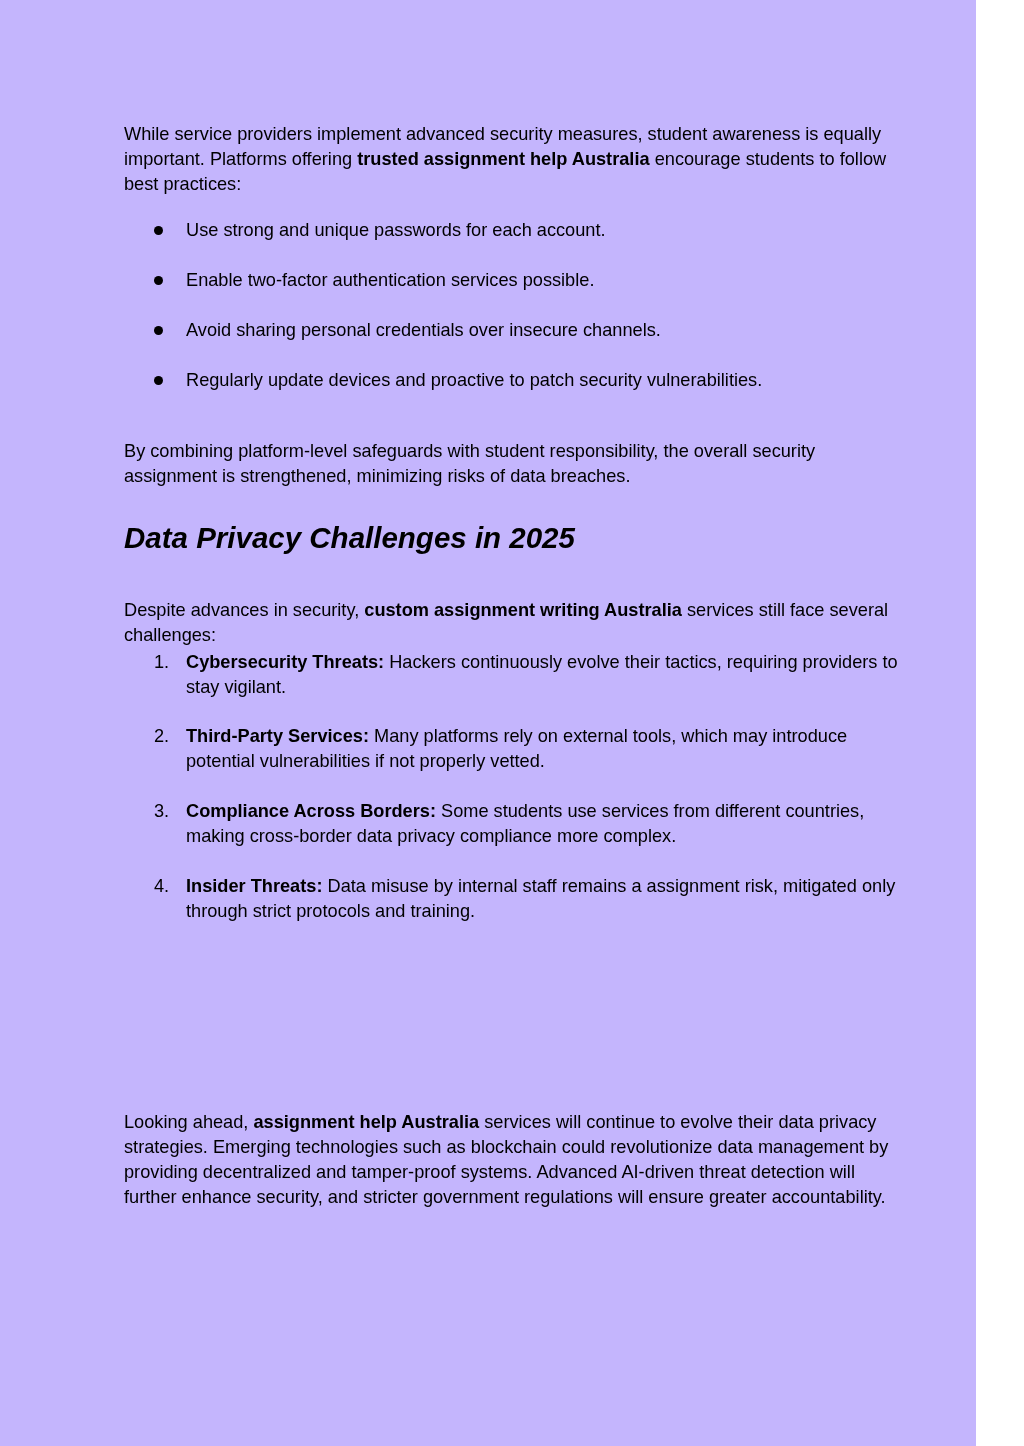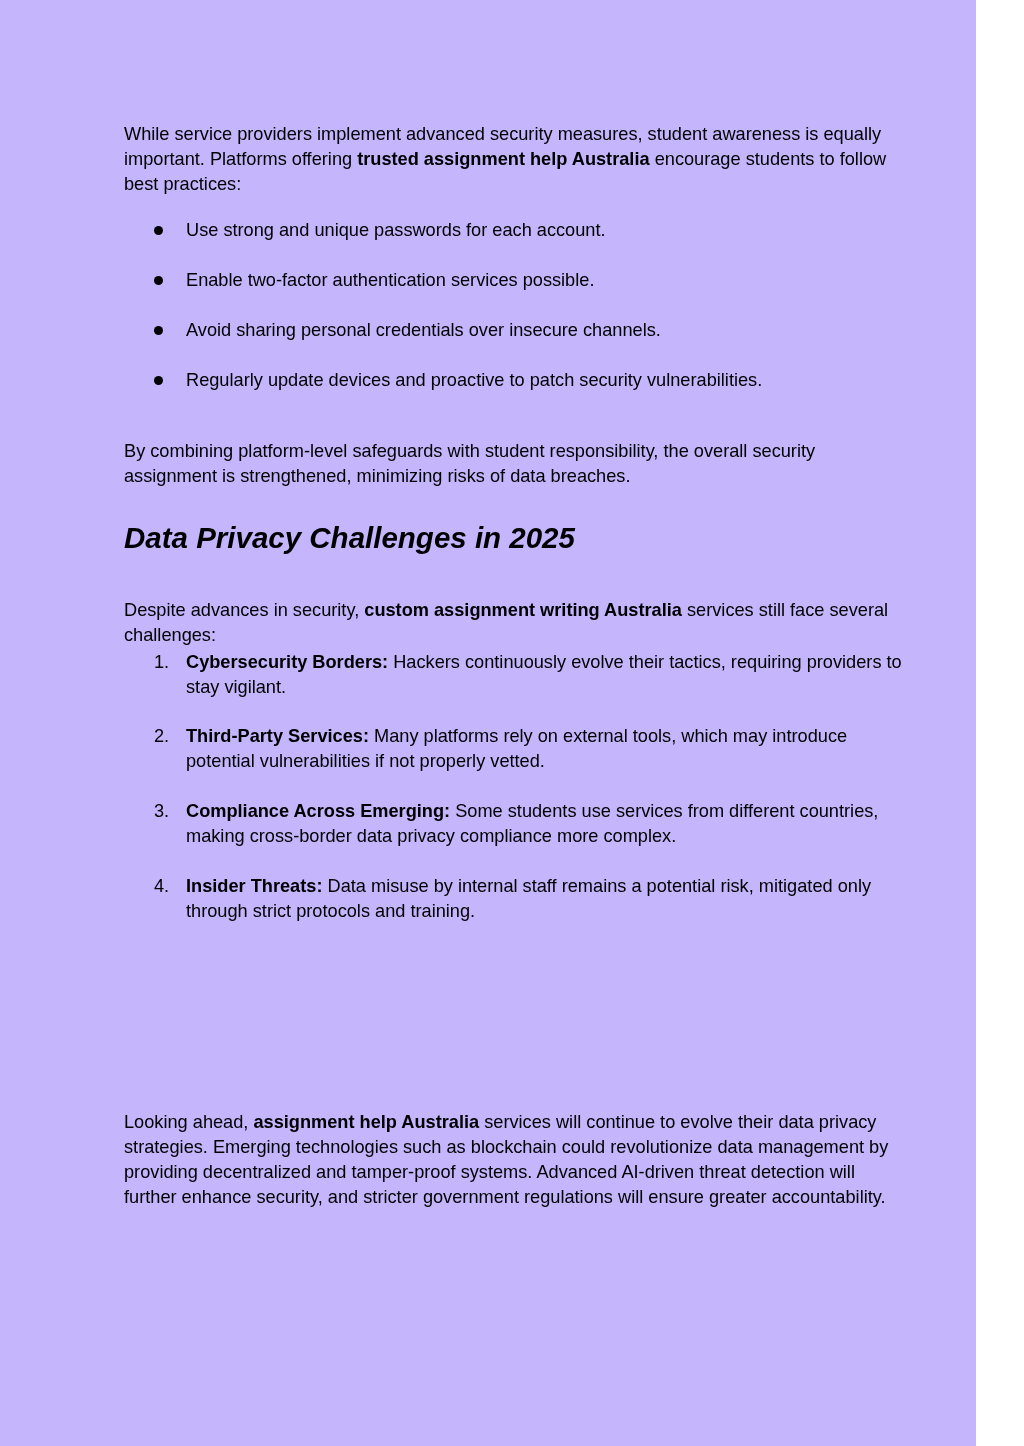--- a/index.html
+++ b/index.html
@@ -96,33 +96,33 @@
 
   <p class="p" style="top:439px;">By combining platform-level safeguards with student responsibility, the overall security assignment is strengthened, minimizing risks of data breaches.</p>
 
   <h2 class="h2" style="top:520px;">Data Privacy Challenges in 2025</h2>
 
   <p class="p" style="top:598px;"><span>Despite advances in security, </span><b>custom assignment writing Australia</b><span> services still face several challenges:</span></p>
 
   <div>
     <div class="li" style="top:650px;">
       <span class="marker">1.</span>
-      <span class="text"><b>Cybersecurity Borders:</b><span> Hackers continuously evolve their tactics, requiring providers to stay vigilant.</span></span>
+      <span class="text"><b>Cybersecurity Threats:</b><span> Hackers continuously evolve their tactics, requiring providers to stay vigilant.</span></span>
     </div>
     <div class="li" style="top:724px;">
       <span class="marker">2.</span>
       <span class="text"><b>Third-Party Services:</b><span> Many platforms rely on external tools, which may introduce potential vulnerabilities if not properly vetted.</span></span>
     </div>
     <div class="li" style="top:799px;">
       <span class="marker">3.</span>
-      <span class="text"><b>Compliance Across Emerging:</b><span> Some students use services from different countries, making cross-border data privacy compliance more complex.</span></span>
+      <span class="text"><b>Compliance Across Borders:</b><span> Some students use services from different countries, making cross-border data privacy compliance more complex.</span></span>
     </div>
     <div class="li" style="top:874px;">
       <span class="marker">4.</span>
-      <span class="text"><b>Insider Threats:</b><span> Data misuse by internal staff remains a potential risk, mitigated only through strict protocols and training.</span></span>
+      <span class="text"><b>Insider Threats:</b><span> Data misuse by internal staff remains a assignment risk, mitigated only through strict protocols and training.</span></span>
     </div>
   </div>
 
 
 
   <p class="p" style="top:1110px;"><span>Looking ahead, </span><b>assignment help Australia</b><span> services will continue to evolve their data privacy strategies. Emerging technologies such as blockchain could revolutionize data management by providing decentralized and tamper-proof systems. Advanced AI-driven threat detection will further enhance security, and stricter government regulations will ensure greater accountability.</span></p>
 
 </div>
 
 </body></html>

